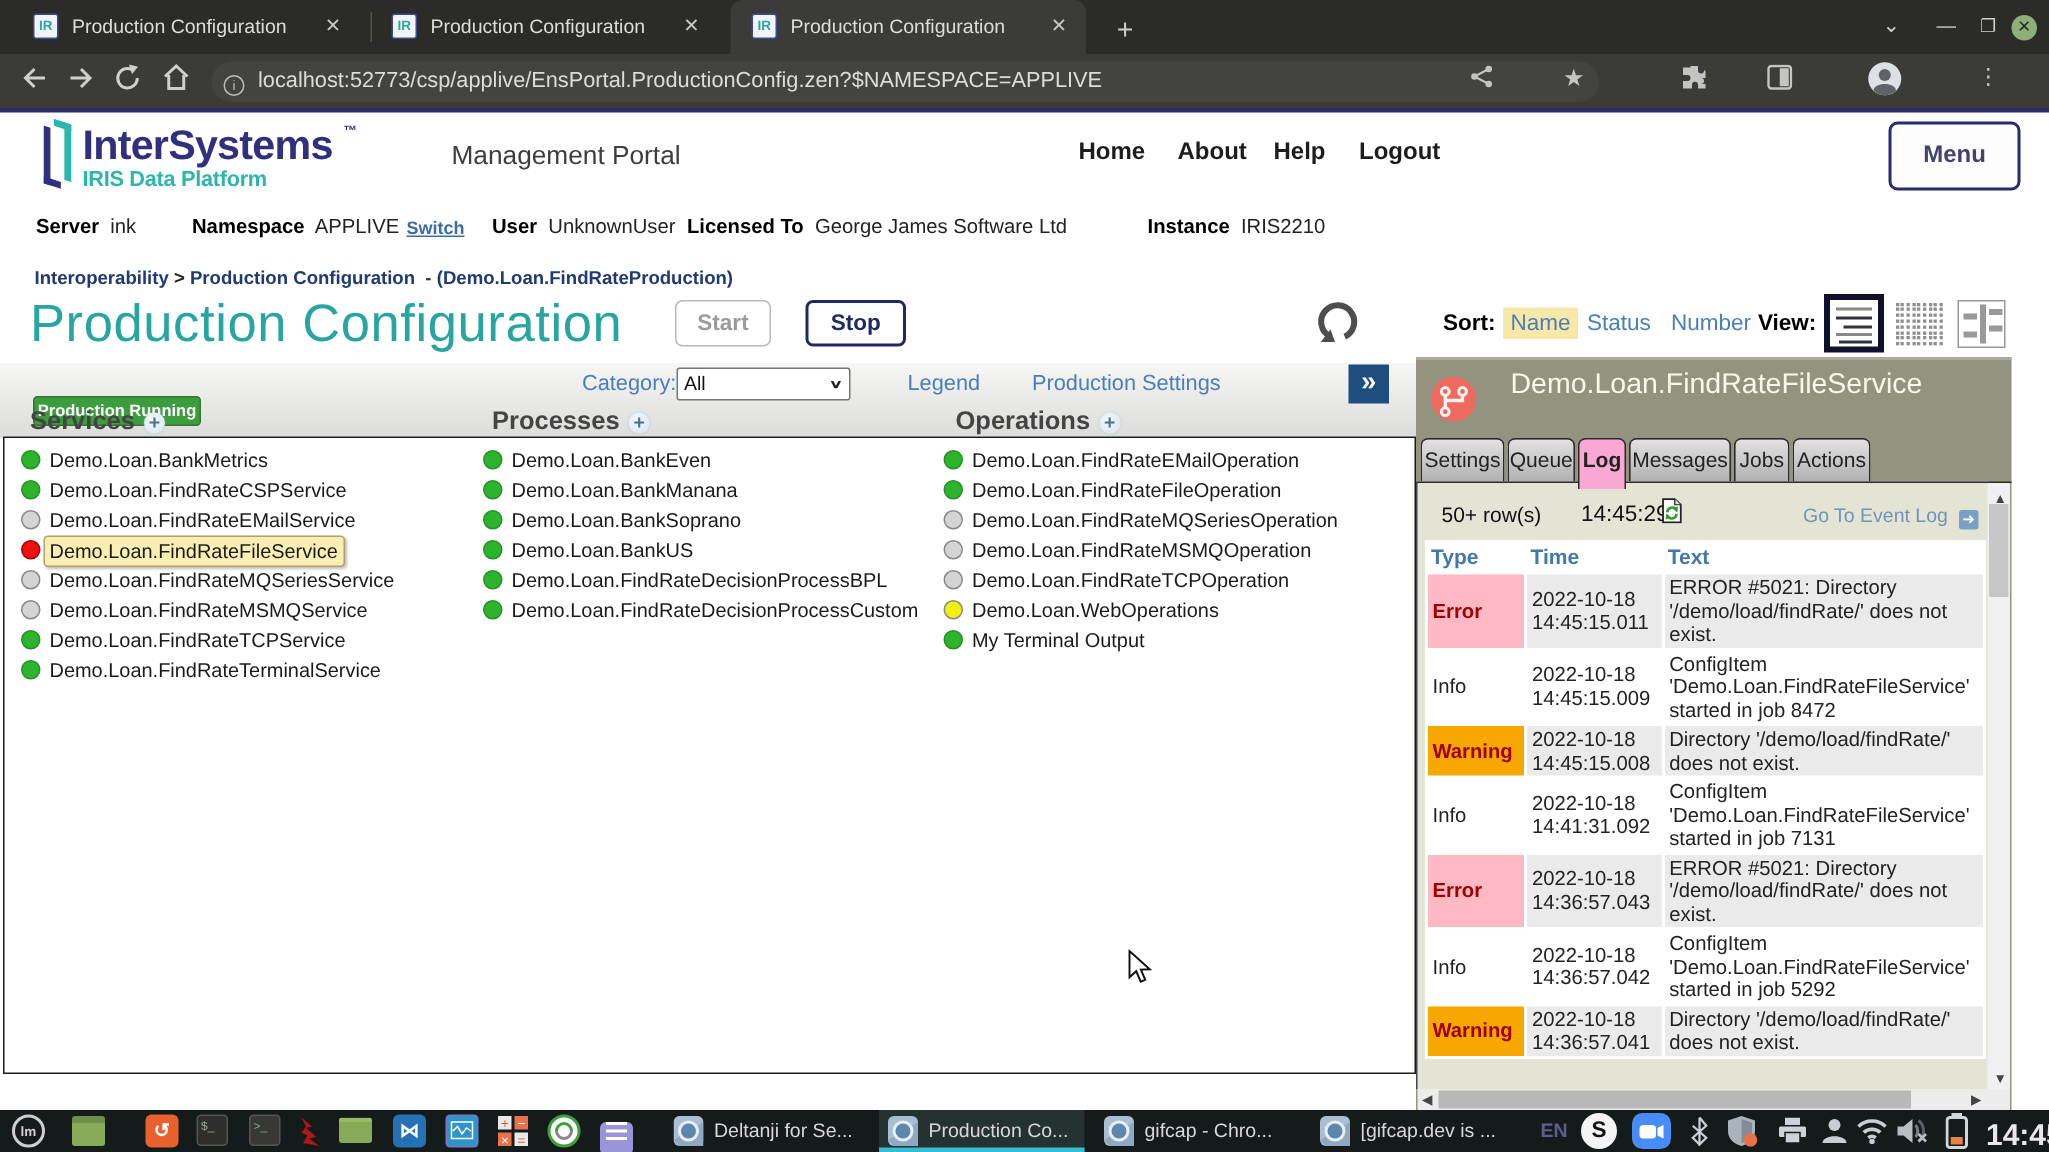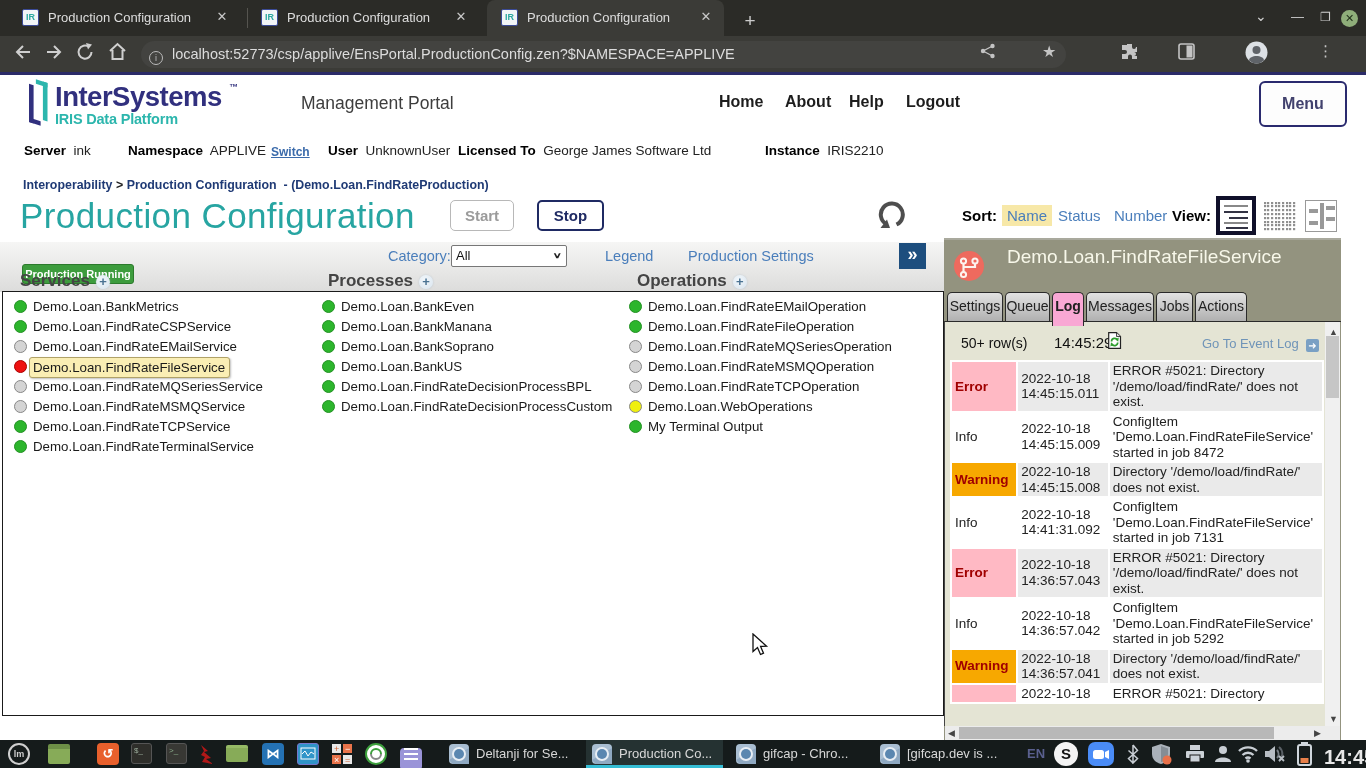--- a/index.html
+++ b/index.html
@@ -378,20 +378,25 @@
 <div id="gotolog">Go To Event Log&nbsp; <span style="display:inline-block;width:13px;height:13px;background:#7aa0c4;color:#fff;font-size:10px;text-align:center;line-height:13px;border-radius:2px;vertical-align:-1px;">➜</span></div>
 
 <div id="logclip">
     <table id="logtable">
 <colgroup>
         <col style="width:64px">
         <col style="width:89px">
         <col style="width:211px">
       </colgroup>
 <tbody>
+        <tr>
+          <th>Type</th>
+          <th>Time</th>
+          <th>Text</th>
+        </tr>
 <tr class="odd">
           <td class="terr">Error</td>
           <td>2022-10-18 14:45:15.011</td>
           <td>ERROR #5021: Directory '/demo/load/findRate/' does not exist.</td>
         </tr>
 <tr>
           <td>Info</td>
           <td>2022-10-18 14:45:15.009</td>
           <td>ConfigItem 'Demo.Loan.FindRateFileService' started in job 8472</td>
         </tr>
@@ -412,25 +417,20 @@
         </tr>
 <tr>
           <td>Info</td>
           <td>2022-10-18 14:36:57.042</td>
           <td>ConfigItem 'Demo.Loan.FindRateFileService' started in job 5292</td>
         </tr>
 <tr class="odd">
           <td class="twarn">Warning</td>
           <td>2022-10-18 14:36:57.041</td>
           <td>Directory '/demo/load/findRate/' does not exist.</td>
-        </tr>
-<tr>
-          <td class="terr">&nbsp;</td>
-          <td>2022-10-18</td>
-          <td>ERROR #5021: Directory</td>
         </tr>
 </tbody>
     </table>
   </div>
 
 <div id="vsb">
     <div class="thumb"></div>
   </div>
 <div class="sbarrow" style="left:1329px;top:327px;">▲</div>
 <div class="sbarrow" style="left:1329px;top:714px;">▼</div>

